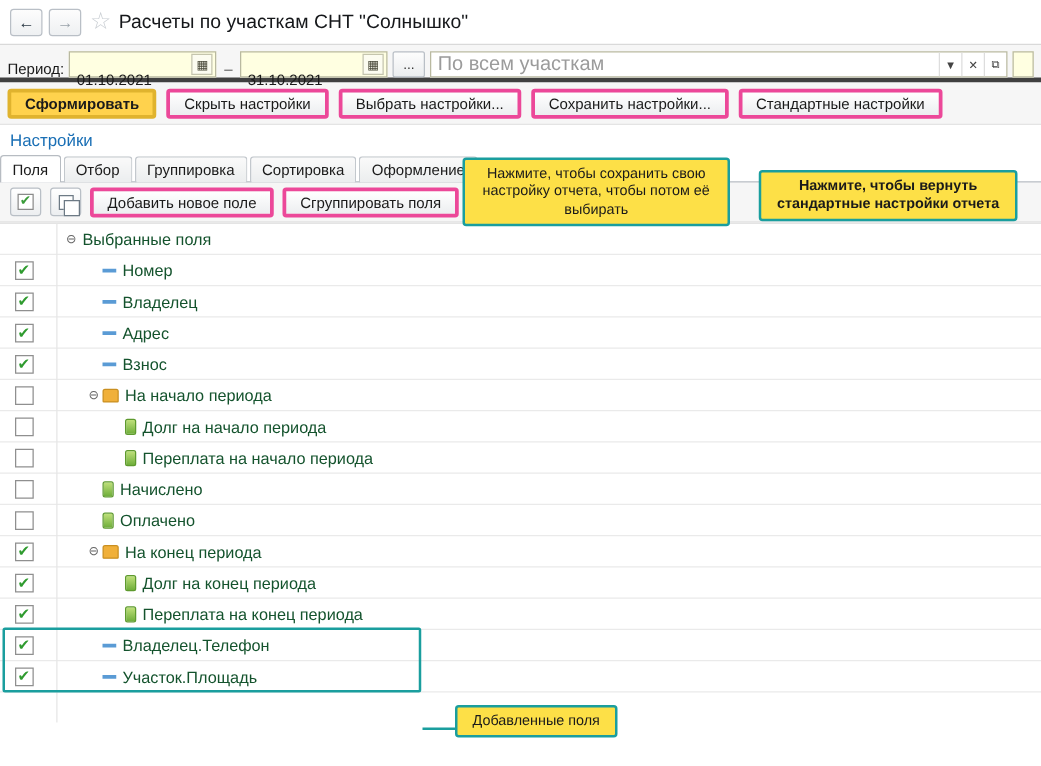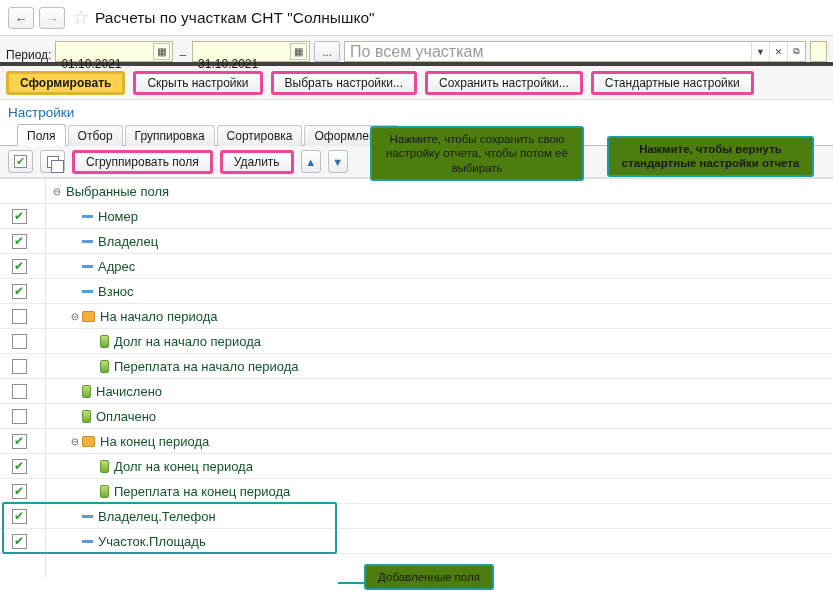--- a/index.html
+++ b/index.html
@@ -139,21 +139,21 @@
 
   
   .settings-title {
     color: #1a6fb5;
     font-size: 13.5px;
     padding: 5px 8px 3px 8px;
   }
   .tabs {
     display: flex;
     align-items: flex-end;
-    padding-left: 17px;
+    padding-left: 0;
     height: 23px;
     border-bottom: 1px solid #b7bcc2;
     gap: 2px;
     position: relative;
   }
   .tab {
     height: 21px;
     padding: 0 9px;
     display: flex; align-items: center;
     font-size: 12px;
@@ -299,21 +299,21 @@
     border: 2px solid #1a9e9e;
     border-radius: 2px;
     pointer-events: none;
   }
 
   
   .callout {
     position: absolute;
     border: 2px solid #1a9e9e;
     border-radius: 3px;
-    background: #4d7c0f;
+    background: #fde047;
     color: #1a1a1a;
     font-size: 11.5px;
     text-align: center;
     padding: 4px 6px;
     line-height: 1.25;
     z-index: 20;
   }
   .leader {
     position: absolute;
     background: #1a9e9e;
@@ -391,20 +391,21 @@
   </div>
 </div>
 
 <div class="fieldbar">
   <div class="chk-btn">
     <span class="chk-green">✔</span>
   </div>
   <div class="chk-btn">
     <span class="copy-ico"></span>
   </div>
+  <div class="btn">Добавить новое поле</div>
   <div class="btn">Сгруппировать поля</div>
   <div class="btn">Удалить</div>
   <div class="sm-arrow">▲</div>
   <div class="sm-arrow">▼</div>
 </div>
 
 <div class="table-wrap">
   <div class="vline"></div>
   <div id="rows">
       <div class="row">

